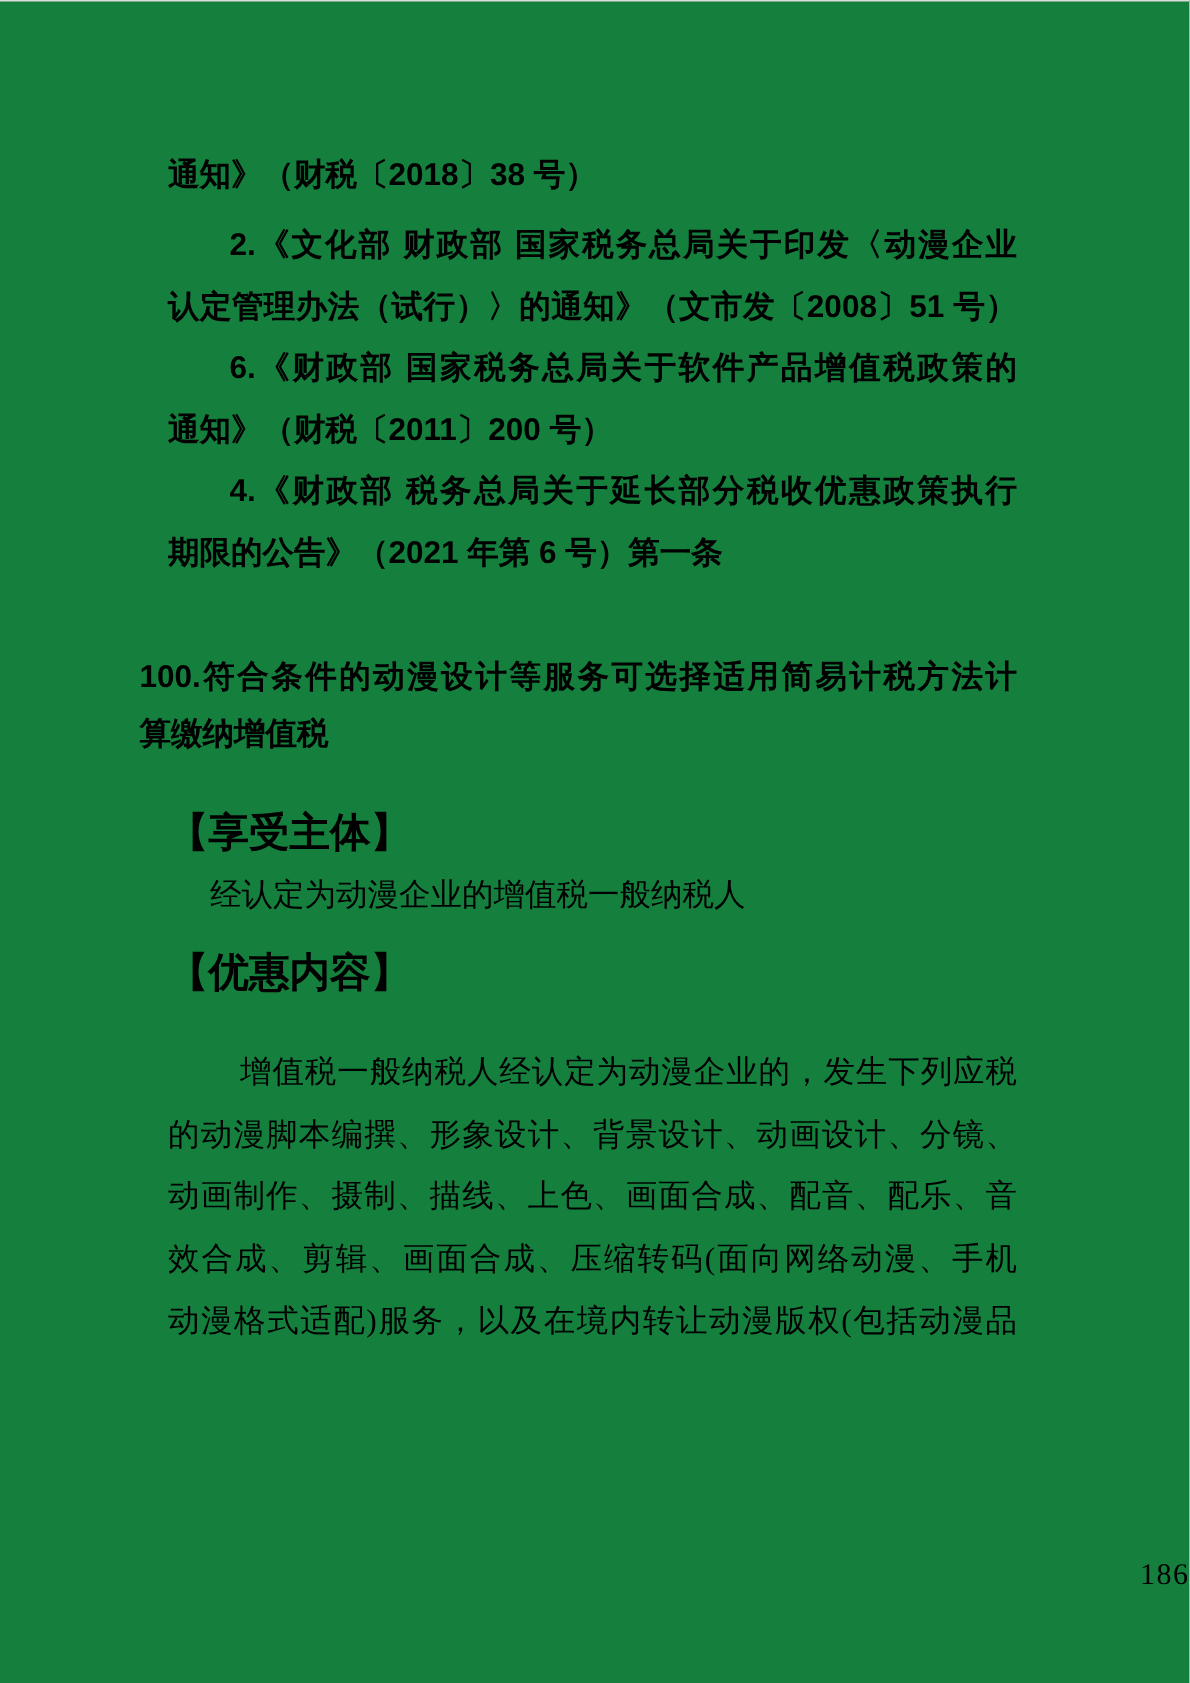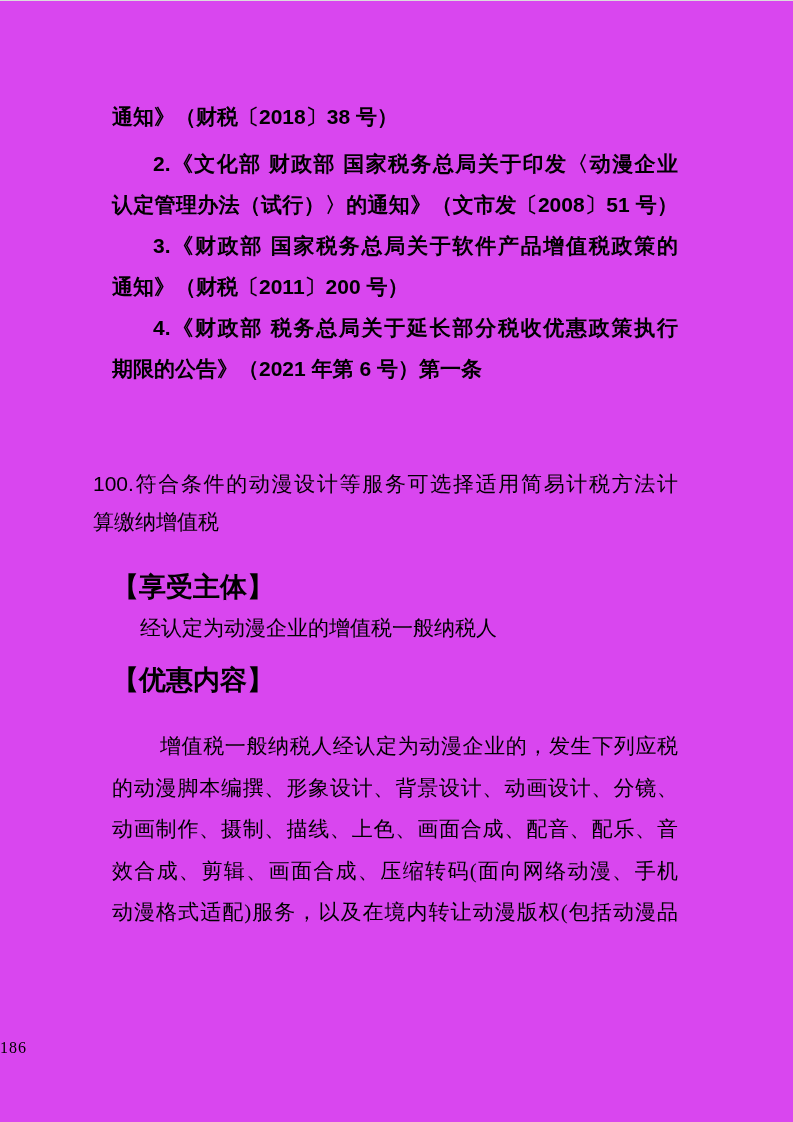--- a/index.html
+++ b/index.html
@@ -1,21 +1,21 @@
 <!DOCTYPE html>
 <html><head>
 <meta charset="utf-8">
 <style>
   * { margin: 0; padding: 0; box-sizing: border-box; }
   html, body { background: #ffffff; }
   .page {
     position: relative;
     width: 793px;
     height: 1122px;
-    background: #d946ef;
+    background: #15803d;
     color: #000000;
     padding: 95px 115px 0 112px;
     overflow: hidden;
     border-top: 1px solid #dcdcdc;
     font-family: "Liberation Sans", sans-serif;
   }
   .line {
     font-size: 21px;
     line-height: 41px;
     white-space: nowrap;
@@ -26,22 +26,22 @@
     text-align-last: justify;
   }
   
   .hei { font-weight: 600; }
   
   .indent-ref { padding-left: 41px; }
   
   .mt-item { margin-top: 6px; }
 
   .heading {
-    margin: 76px 0 0 -19px; 
-    font-weight: 400;
+    margin: 44px 0 0 -19px; 
+    font-weight: 700;
   }
   .heading .line { line-height: 38px; }
 
   .sec-label {
     font-size: 27px;
     font-weight: 700;
     line-height: 41px;
     white-space: nowrap;
   }
   .mt-benef { margin-top: 26px; }
@@ -53,39 +53,39 @@
     font-weight: 400;
   }
   .b1 { margin-top: 0; padding-left: 28px; }
   .para { margin-top: 25px; }
   .para .line { line-height: 41.5px; }
   .indent-body { padding-left: 48px; }
 
   .footer {
     position: absolute;
     top: 1038px;
-    left: 0;
+    left: 12px;
     right: 0;
-    text-align: left;
+    text-align: right;
     font-family: "Liberation Serif", serif;
-    font-size: 16px;
+    font-size: 20px;
     letter-spacing: 1px;
     color: #000000;
   }
 </style>
 </head>
 <body>
 
 <div class="page">
 
   <section>
     <div class="line hei">通知》（财税〔2018〕38 号）</div>
     <div class="line hei indent-ref jl mt-item">2.《文化部 财政部 国家税务总局关于印发〈动漫企业</div>
     <div class="line hei jl">认定管理办法（试行）〉的通知》（文市发〔2008〕51 号）</div>
-    <div class="line hei indent-ref jl">3.《财政部 国家税务总局关于软件产品增值税政策的</div>
+    <div class="line hei indent-ref jl">6.《财政部 国家税务总局关于软件产品增值税政策的</div>
     <div class="line hei">通知》（财税〔2011〕200 号）</div>
     <div class="line hei indent-ref jl">4.《财政部 税务总局关于延长部分税收优惠政策执行</div>
     <div class="line hei">期限的公告》（2021 年第 6 号）第一条</div>
   </section>
 
   <h1 class="heading">
     <div class="line jl">100.符合条件的动漫设计等服务可选择适用简易计税方法计</div>
     <div class="line">算缴纳增值税</div>
   </h1>
 

